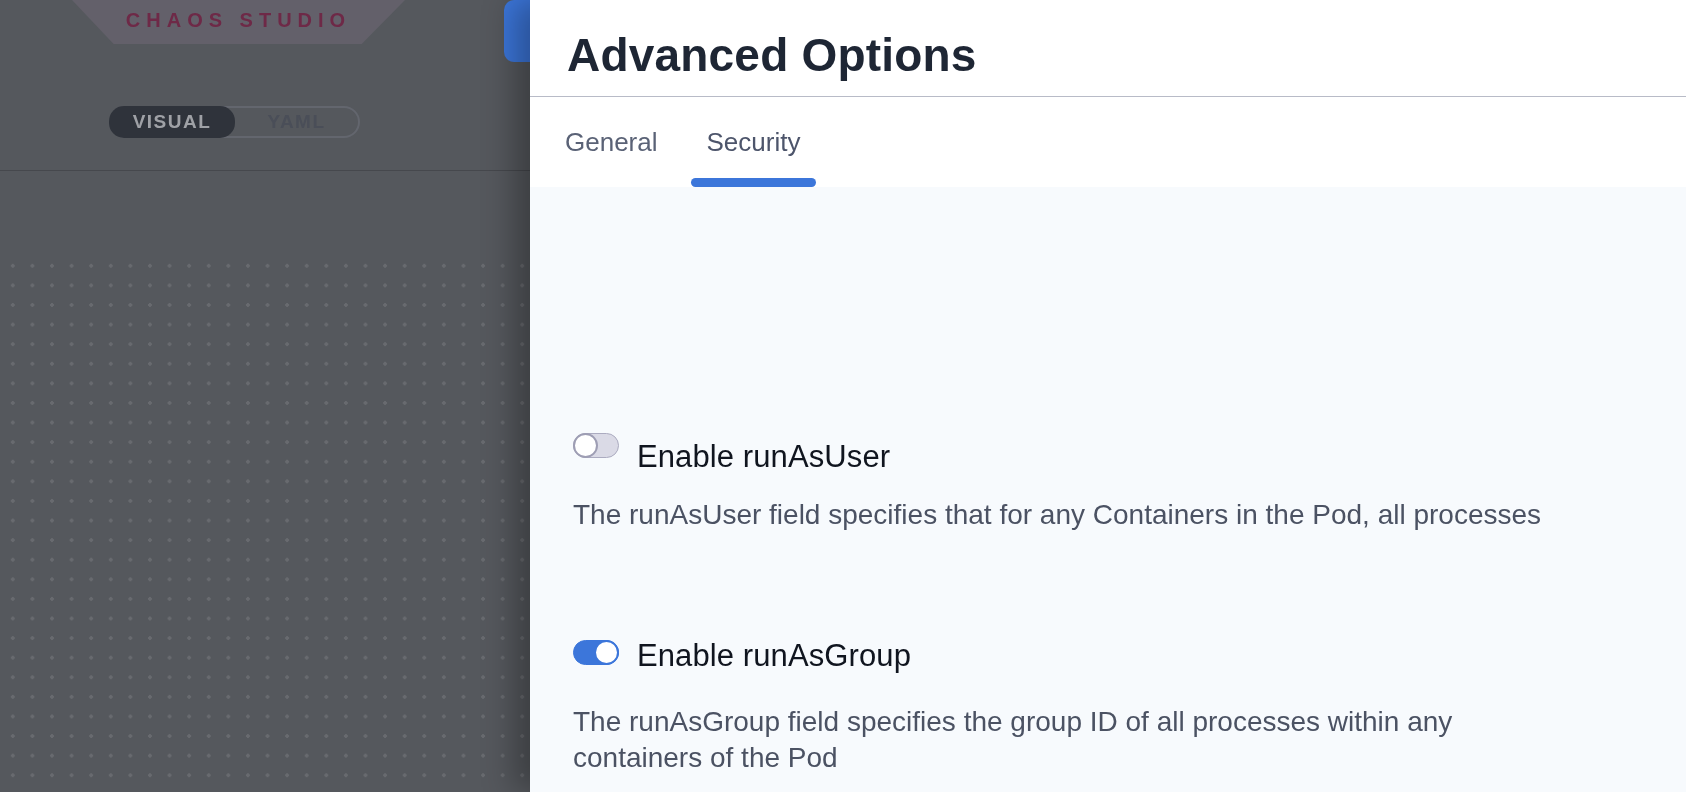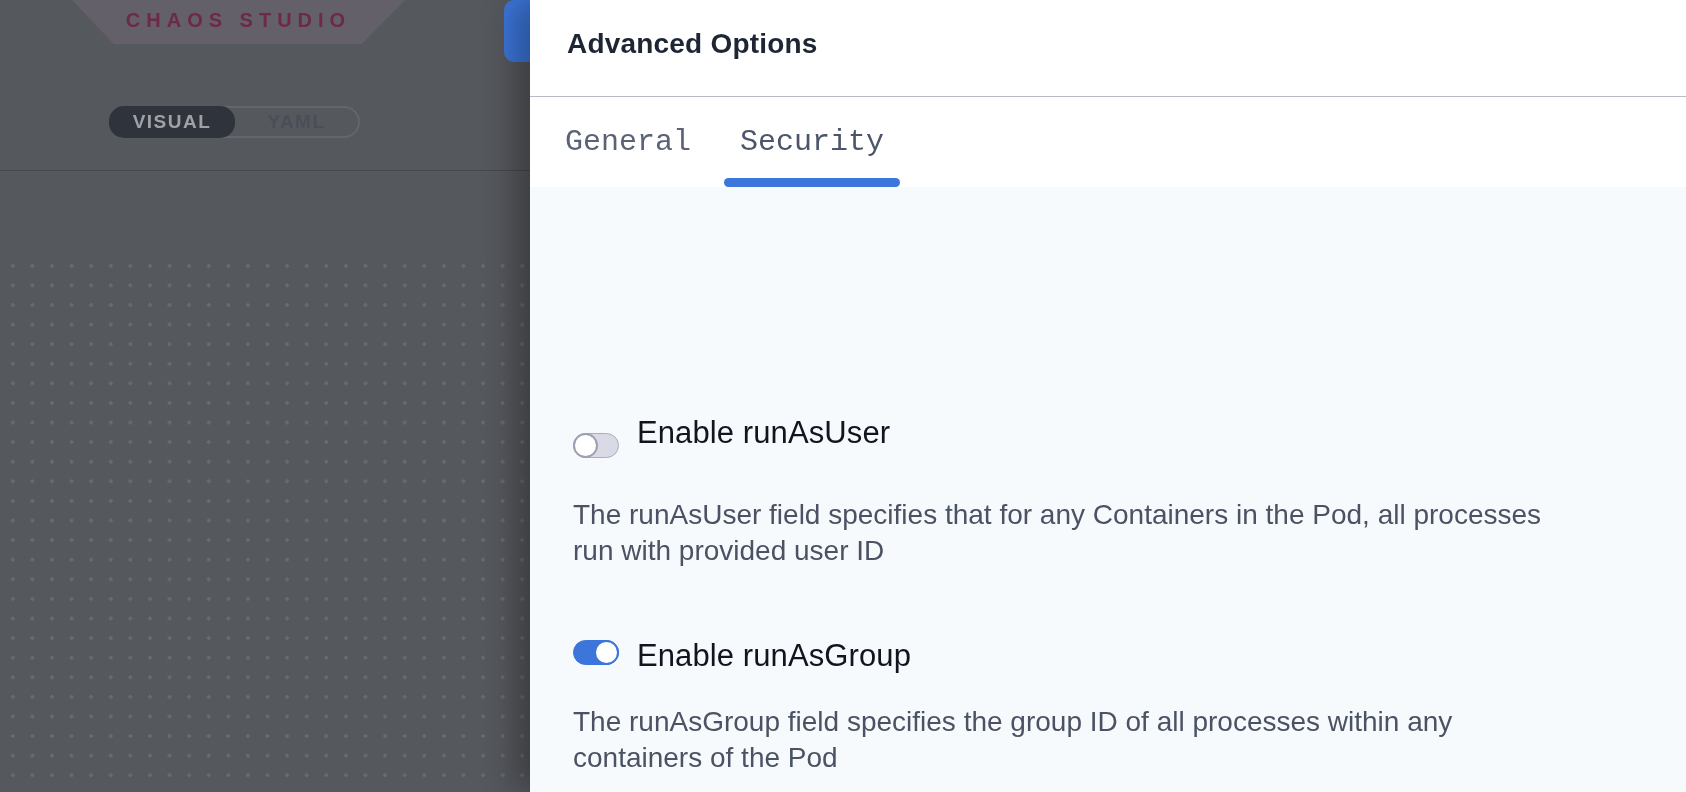--- a/index.html
+++ b/index.html
@@ -56,31 +56,31 @@
     display:flex;align-items:center;justify-content:center;cursor:pointer;
   }
 
   
   .panel{
     position:absolute;left:530px;top:0;width:1156px;height:792px;background:#ffffff;
     box-shadow:-16px 0 30px rgba(0,0,0,0.30);
   }
   .panel-title{
     position:absolute;left:37px;top:28px;
-    font-size:28px;font-weight:600;color:#1e2634;letter-spacing:.2px;
+    font-size:46px;font-weight:600;color:#1e2634;letter-spacing:.2px;
   }
   .panel-divider{position:absolute;left:0;top:96px;width:1156px;height:1px;background:#b8bbc7;}
   .tabs{
     position:absolute;left:19px;top:97px;height:90px;
     display:flex;gap:17px;align-items:stretch;
   }
   .tab{
     position:relative;display:flex;align-items:center;padding:0 16px;
-    font-size:30px;color:#5a6276;cursor:pointer;background:none;border:none;
-    font-family:Liberation Mono, monospace;
+    font-size:26px;color:#5a6276;cursor:pointer;background:none;border:none;
+    font-family:Liberation Sans, sans-serif;
   }
   .tab.active{color:#4d556b;}
   .tab.active .tab-underline{
     position:absolute;left:0;right:0;bottom:0;height:9px;border-radius:5px;
     background:var(--accent);
   }
   .content{
     position:absolute;left:0;top:187px;width:1156px;height:605px;
     background:var(--content-bg);
   }
@@ -96,21 +96,21 @@
   .toggle.on .knob{
     position:absolute;right:-1px;top:-1px;width:25px;height:25px;border-radius:50%;
     background:#ffffff;border:2px solid var(--accent);
   }
   .toggle-label{
     position:absolute;font-size:31px;color:#10151f;letter-spacing:.1px;
   }
   .desc{position:absolute;font-size:28px;line-height:36px;color:#4b5263;white-space:nowrap;}
 
   .t1{left:43px;top:246px;}
-  .l1{left:107px;top:228px;}
+  .l1{left:107px;top:252px;}
   .d1{left:43px;top:310px;}
   .t2{left:43px;top:453px;}
   .l2{left:107px;top:451px;}
   .d2{left:43px;top:517px;}
 </style>
 </head>
 <body>
 
 <div class="canvas">
   <div class="banner">
@@ -148,21 +148,20 @@
   </div>
 
   <div class="content">
 
     <div class="toggle off t1">
       <span class="knob"></span>
     </div>
     <div class="toggle-label l1">Enable runAsUser</div>
     <div class="desc d1">
       <div>The runAsUser field specifies that for any Containers in the Pod, all processes</div>
-      <div>run with provided user ID</div>
     </div>
 
     <div class="toggle on t2">
       <span class="knob"></span>
     </div>
     <div class="toggle-label l2">Enable runAsGroup</div>
     <div class="desc d2">
       <div>The runAsGroup field specifies the group ID of all processes within any</div>
       <div>containers of the Pod</div>
     </div>

